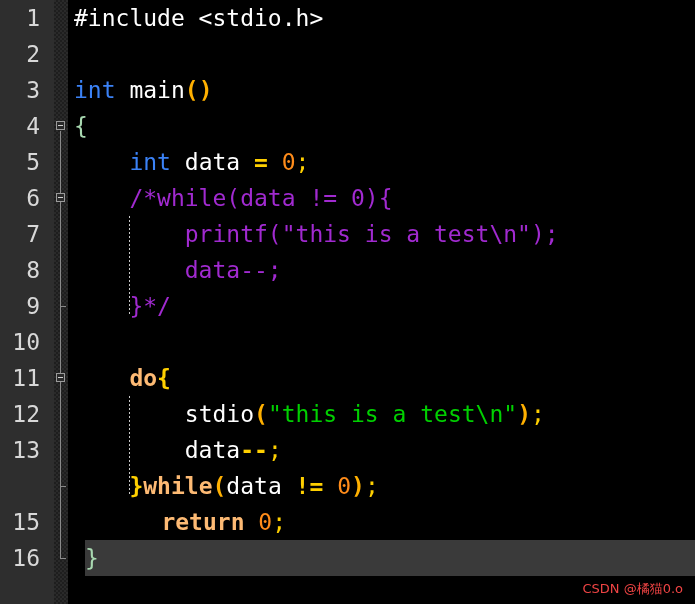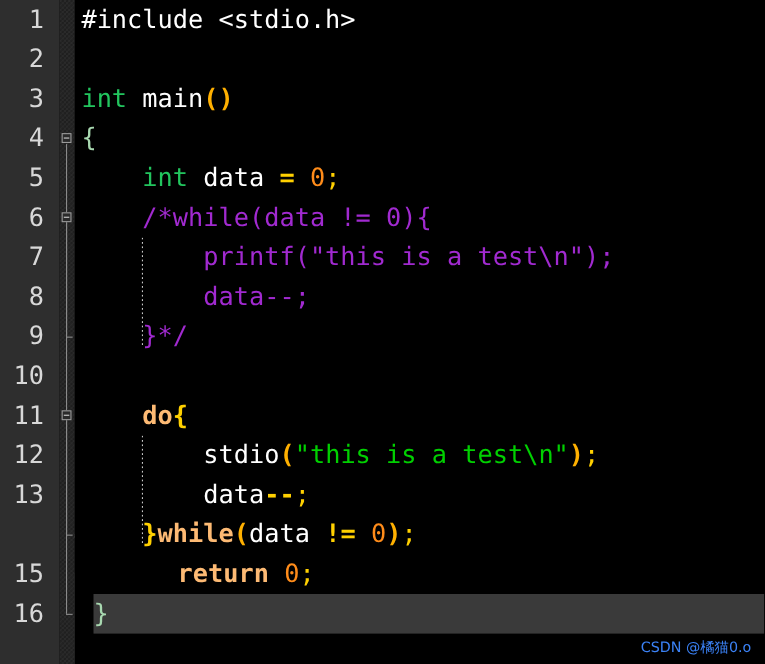--- a/index.html
+++ b/index.html
@@ -114,39 +114,39 @@
   .guide {
     position: absolute;
     width: 1px;
     background-image: linear-gradient(to bottom, #c8c8c8 50%, transparent 50%);
     background-size: 1px 4px;
     background-repeat: repeat-y;
   }
 
   
   .t-plain   { color: #ffffff; }
-  .t-kw      { color: #22c55e; }
+  .t-kw      { color: #3b82f6; }
   .t-kwb     { color: #fdba74; font-weight: bold; }
   .t-paren   { color: #ffb000; font-weight: bold; }
   .t-brace   { color: #ffd000; font-weight: bold; }
   .t-op      { color: #ffd000; font-weight: bold; }
   .t-num     { color: #ff8c1a; }
   .t-semi    { color: #ffd000; }
   .t-str     { color: #00d000; }
   .t-comment { color: #a12ad0; }
   .t-cbrace  { color: #a8d8b0; }
 
   
   #watermark {
     position: absolute;
     right: 12px;
     bottom: 6px;
     font-family: "DejaVu Sans", "Liberation Sans", sans-serif;
     font-size: 13px;
-    color: #3b82f6;
+    color: #ef4444;
     white-space: pre;
   }
 </style>
 </head>
 <body>
 
 <div id="editor">
 
   <div id="gutter">
       <div class="lnum" style="top: 0px;">1</div>

